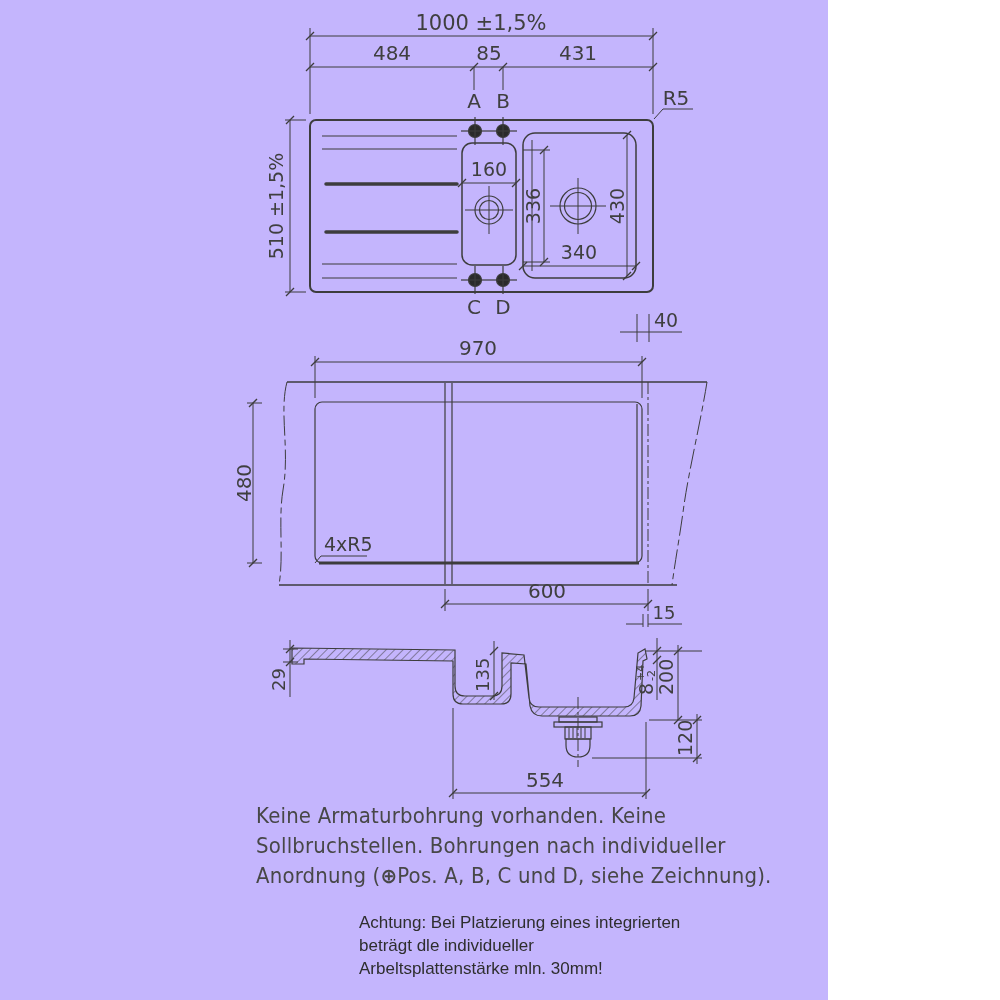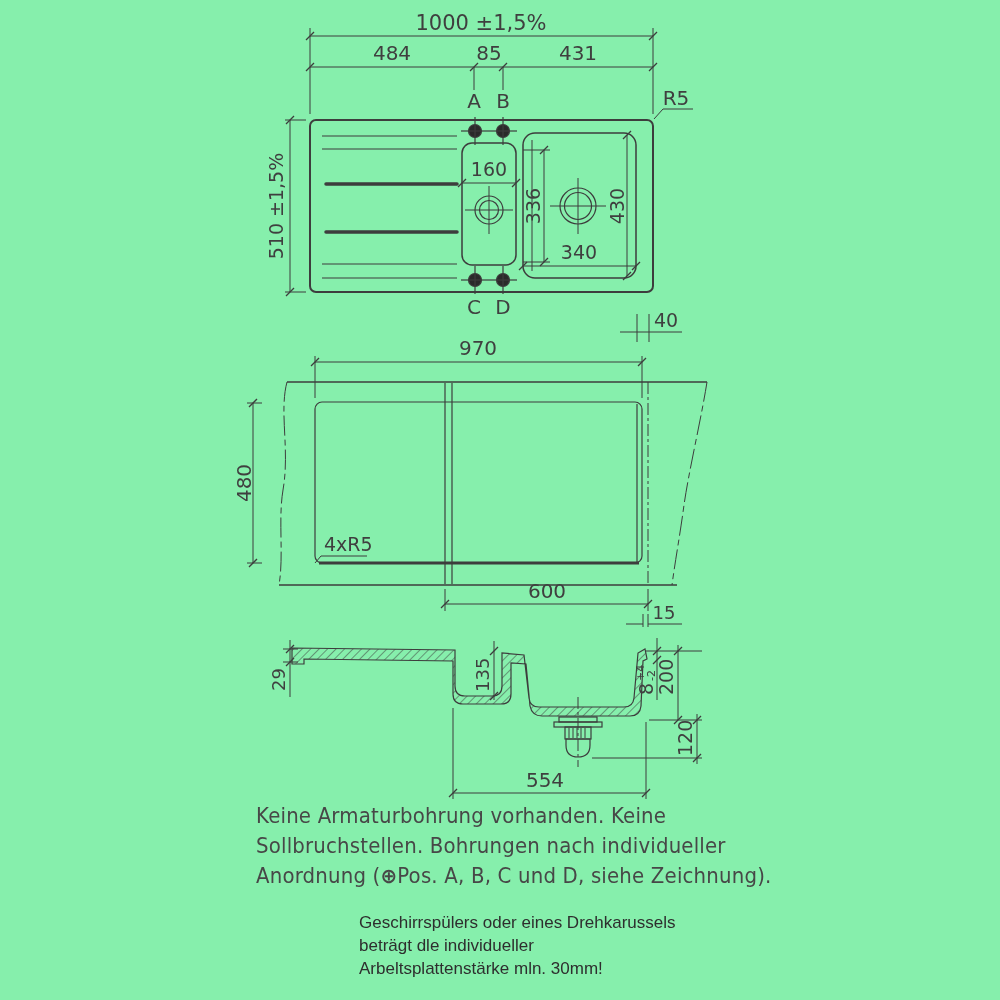--- a/index.html
+++ b/index.html
@@ -1,16 +1,16 @@
 <!DOCTYPE html>
 <html><head>
 <meta charset="utf-8">
 <style>
   html,body{margin:0;padding:0;background:#fff;}
-  .canvas{position:relative;width:1000px;height:1000px;background:#86efac;overflow:hidden;
+  .canvas{position:relative;width:828px;height:1000px;background:#c4b5fd;overflow:hidden;
           font-family:"DejaVu Sans",sans-serif;}
   svg text{fill:#3f3f3f;font-family:"DejaVu Sans",sans-serif;}
   .notes{position:absolute;left:256px;top:801px;font-size:21px;line-height:30px;color:#474747;
          letter-spacing:.2px;transform:scaleX(.94);transform-origin:left top;white-space:nowrap;}
   .notes .hole-sym{font-weight:bold;}
   .warning{position:absolute;left:359px;top:911px;font-family:"Liberation Sans",sans-serif;
            font-size:17px;line-height:23px;color:#2e2e2e;white-space:nowrap;}
 </style>
 </head>
 <body>
@@ -240,18 +240,18 @@
 </svg>
 
 
 <div class="notes">
   <div>Keine Armaturbohrung vorhanden. Keine</div>
   <div>Sollbruchstellen. Bohrungen nach individueller</div>
   <div><span>Anordnung (</span><span class="hole-sym">⊕</span><span>Pos. A, B, C und D, siehe Zeichnung).</span></div>
 </div>
 
 <div class="warning">
-  <div>Geschirrspülers oder eines Drehkarussels</div>
+  <div>Achtung: Bei Platzierung eines integrierten</div>
   <div>beträgt dle individueller</div>
   <div>Arbeltsplattenstärke mln. 30mm!</div>
 </div>
 
 </div>
 
 </body></html>

